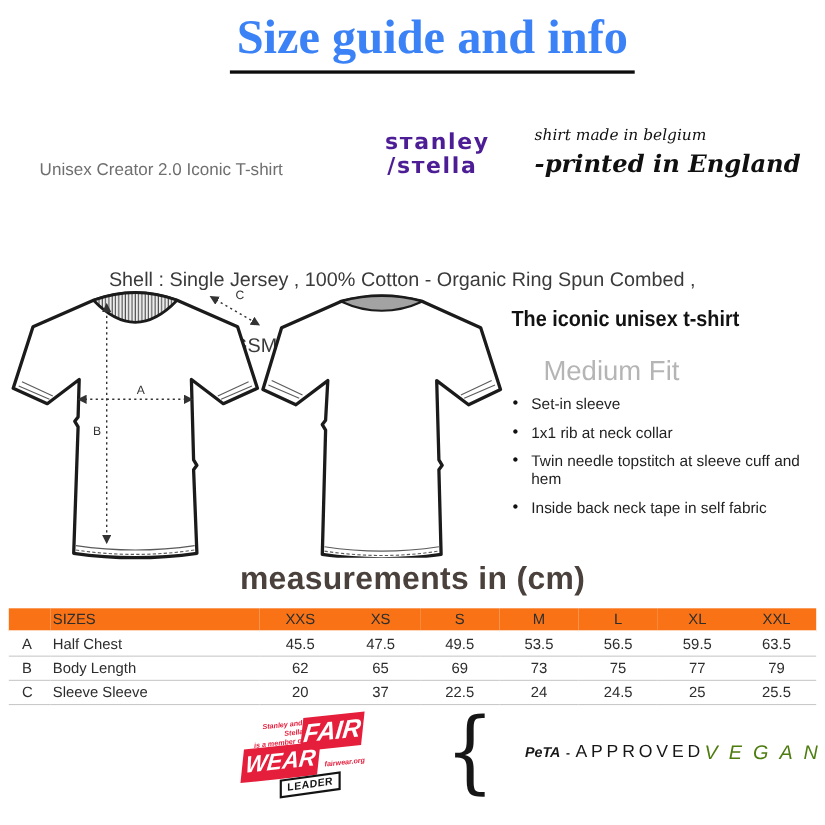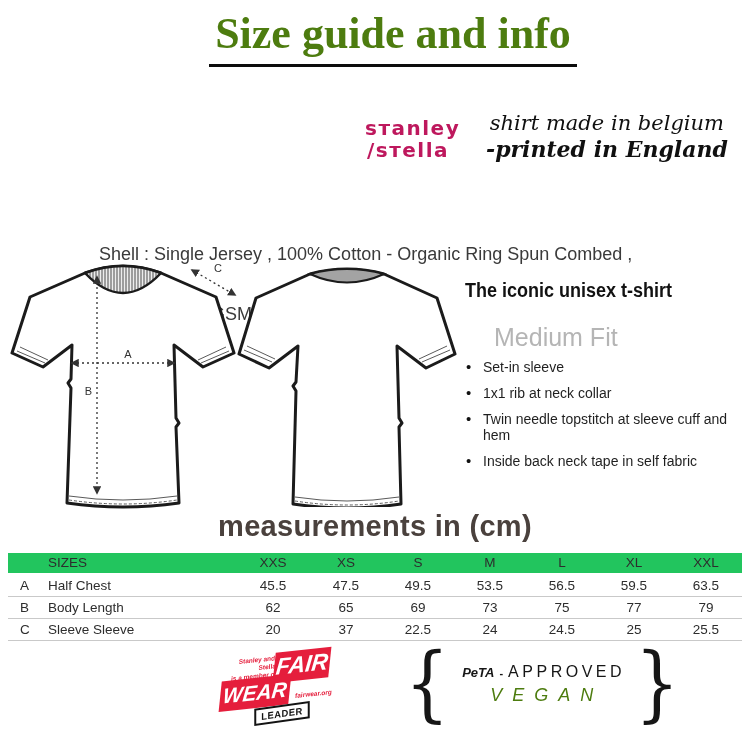--- a/index.html
+++ b/index.html
@@ -4,35 +4,35 @@
 <style>
   * { box-sizing: border-box; margin: 0; padding: 0; }
   html,body { width:750px; height:750px; background:#fff; overflow:hidden;
               font-family:"Liberation Sans", sans-serif; }
   .page { position:relative; width:750px; height:750px; background:#fff; }
 
   
   .title-wrap { position:absolute; top:8px; left:0; width:100%; text-align:center; }
   .title { display:inline-block; transform:translateX(18px);
            font-family:"Liberation Serif", serif; font-weight:700; font-size:44px;
-           color:#4d7c0f; border-bottom:3px solid #0c0c0c; padding:0 6px 5px; }
+           color:#3b82f6; border-bottom:3px solid #0c0c0c; padding:0 6px 5px; }
 
   
   .brand-name { position:absolute; left:36px; top:124px; font-weight:700; font-size:17px;
                 letter-spacing:.4px; color:#242424; }
   .product-name { position:absolute; left:36px; top:146px; font-size:15.5px; color:#6f6f6f; }
 
-  .brand-logo { position:absolute; left:365px; top:117px; color:#be185d;
+  .brand-logo { position:absolute; left:350px; top:117px; color:#4c1d95;
                 font-family:"DejaVu Sans", sans-serif; font-weight:700; font-size:20px;
                 letter-spacing:1.5px; line-height:22px; }
   .brand-logo .l2 { padding-left:2px; }
 
   .origin { position:absolute; left:486px; top:110px; font-family:"DejaVu Serif", serif;
             color:#101010; line-height:26px; }
-  .origin-1 { font-style:italic; font-size:21px;text-align:center; }
+  .origin-1 { font-style:italic; font-size:14px; }
   .origin-2 { font-style:italic; font-weight:700; font-size:22px;text-align:center; }
 
   
   .fabric { position:absolute; left:99px; top:199px; width:580px;
             font-size:18px; color:#3a3a3a; line-height:30px;margin-top:40px; }
 
   
   .svg-front { position:absolute; left:8px;  top:259px; }
   .svg-back  { position:absolute; left:236px; top:262px; }
 
@@ -46,21 +46,21 @@
                  margin-bottom:10px; }
   .features li::before { content:"•"; position:absolute; left:0; top:-1px;
                          font-size:15px; color:#111; }
 
   
   .measure-heading { position:absolute; top:510px; left:0; width:100%; text-align:center;
                      font-size:29px; color:#4a413d; letter-spacing:.3px; }
 
   .size-table { position:absolute; left:8px; top:553px; width:734px;
                 border-collapse:collapse; font-size:13.5px; color:#2d2d2d; }
-  .size-table th { background:#22c55e; font-weight:400; height:21px;
+  .size-table th { background:#f97316; font-weight:400; height:21px;
                    border-bottom:3px solid #fff; }
   .size-table td { height:22px; border-bottom:1px solid #c9c9c9; background:#fff; }
   .col-key   { width:38px; text-align:left; padding-left:12px; }
   .col-label { width:190px; text-align:left; padding-left:2px; }
   .col-val   { text-align:center; }
 
   
   .fairwear { position:absolute; left:218px; top:649px; width:122px; height:74px; }
   .fw-member { position:absolute; left:4px; top:8px; width:54px; text-align:right;
                font-style:italic; font-weight:700; font-size:6.5px; line-height:8px;
@@ -74,36 +74,37 @@
   .fw-leader { position:absolute; left:36px; top:56px; background:#fff; color:#131313;
                border:2px solid #131313; font-weight:700; font-size:9.5px;
                letter-spacing:.5px; padding:1px 5px;
                transform:rotate(-8deg) skewX(-8deg); }
 
   
   .vegan { position:absolute; left:401px; top:647px; height:74px;
            display:flex; align-items:center; gap:9px; color:#161616; }
   .brace { font-family:"DejaVu Serif", serif; font-size:82px; line-height:70px;
            font-weight:400; transform:scaleX(.85); }
-  .vegan-text { display:flex; flex-direction:column; align-items:center; gap:4px; }
+  .vegan-text { display:flex; flex-direction:row; align-items:center; gap:4px;margin-left:15px; }
   .peta-line { display:flex; align-items:baseline; gap:5px; }
   .peta { font-style:italic; font-weight:700; font-size:13px; }
   .vdash { font-weight:700; font-size:11px; }
   .approved { font-weight:400; font-size:16px; letter-spacing:3.5px; margin-right:-3.5px;text-align:right; }
   .vegan-word { font-size:18px; letter-spacing:10px; margin-right:-10px; color:#4d7c0f;font-style:italic; }
 </style>
 </head>
 <body>
 
 <div class="page">
 
   <div class="title-wrap">
     <h1 class="title">Size guide and info</h1>
   </div>
 
+  <div class="product-name">Unisex Creator 2.0 Iconic T-shirt</div>
 
   <div class="brand-logo">
     <div class="l1">sᴛanley</div>
     <div class="l2">/sᴛella</div>
   </div>
 
   <div class="origin">
     <div class="origin-1">shirt made in belgium</div>
     <div class="origin-2">-printed in England</div>
   </div>

